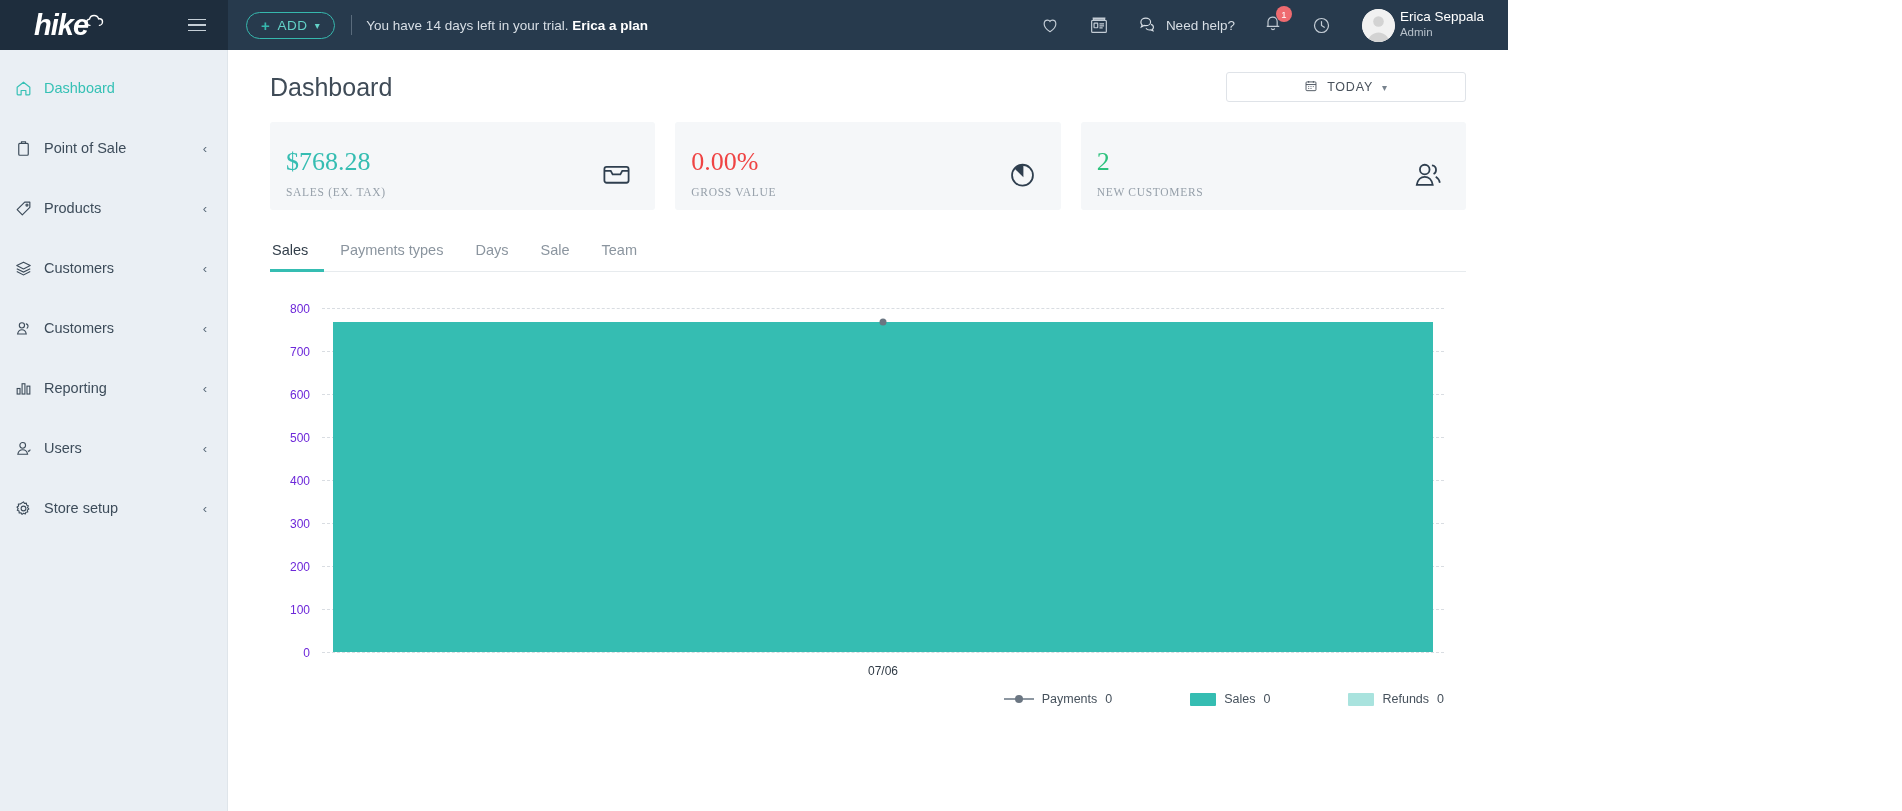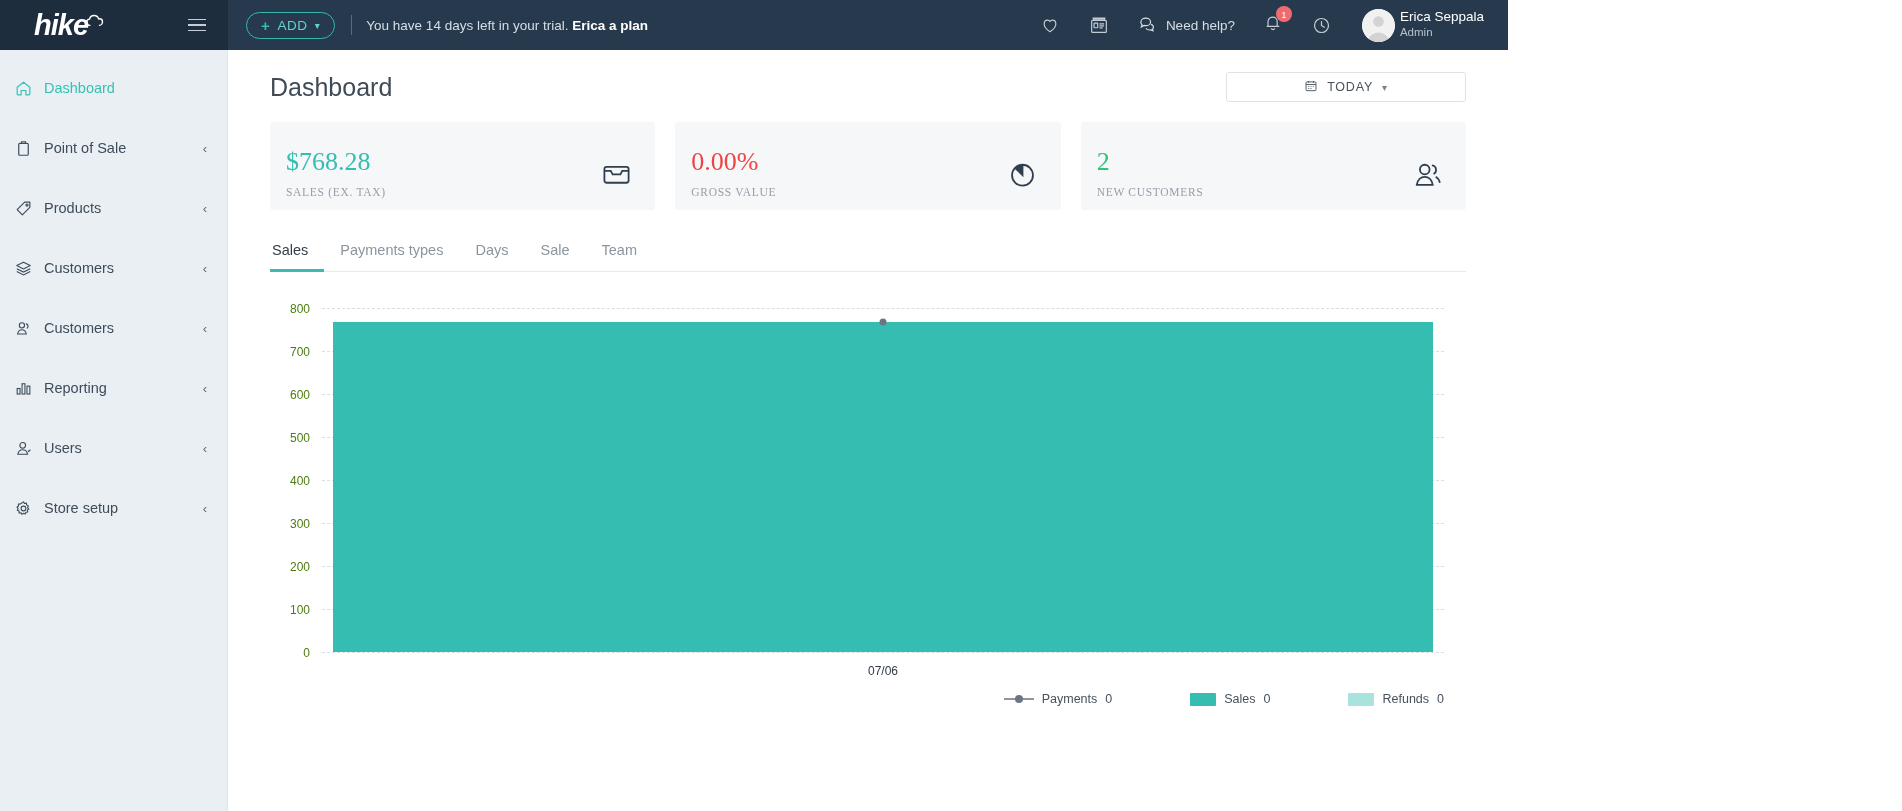--- a/index.html
+++ b/index.html
@@ -108,21 +108,21 @@
     border-bottom: 3px solid transparent; margin-bottom: -1px;
   }
   .tab:first-child { padding-left: 2px; }
   .tab.active { color: #323e4a; border-bottom-color: #35bdb2; }
 
   
   .chart-area { position: relative; height: 420px; margin-top: 26px; }
   .plot { position: absolute; left: 52px; right: 22px; top: 10px; bottom: 66px; }
   .gridline { position: absolute; left: 0; right: 0; height: 0; border-top: 1px dashed #d9dde2; }
   .ytick {
-    position: absolute; right: calc(100% + 12px); font-size: 12px; color: #4d7c0f;
+    position: absolute; right: calc(100% + 12px); font-size: 12px; color: #6d28d9;
     transform: translateY(-50%); white-space: nowrap;
   }
   .bar { position: absolute; background: #35bdb2; bottom: 0; }
   .point-dot {
     position: absolute; width: 7px; height: 7px; border-radius: 50%;
     background: #6b7682; transform: translate(-50%, -50%);
   }
   .xlabel {
     position: absolute; font-size: 12px; color: #2f3a45;
     transform: translateX(-50%); top: calc(100% + 12px);

